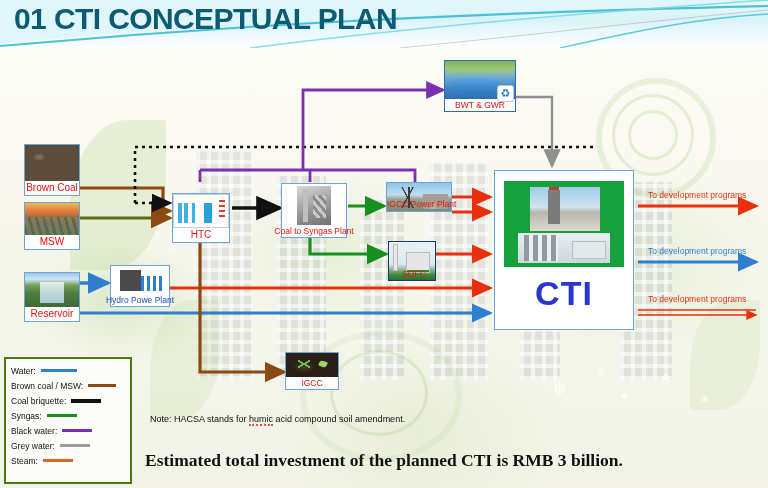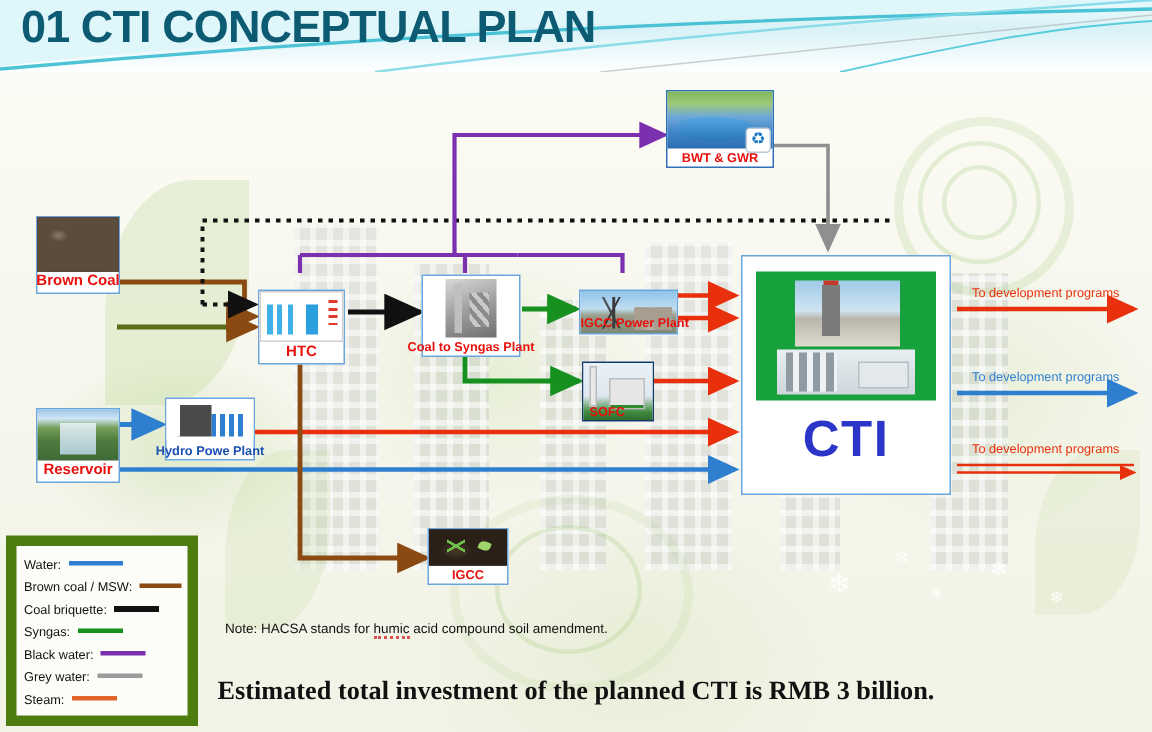--- a/index.html
+++ b/index.html
@@ -38,22 +38,22 @@
     color:#0d5a73;letter-spacing:-.6px;white-space:nowrap;
     font-family:"Liberation Sans", sans-serif;}
 
   
   #wires{position:absolute;left:0;top:0;width:768px;height:488px;}
 
   
   .node{position:absolute;border:1px solid #6aa6dd;background:#fff;box-sizing:border-box;
     display:flex;flex-direction:column;align-items:center;justify-content:flex-start;}
   .node .thumb{width:100%;flex:1 1 auto;background-size:cover;background-position:center;}
-  .node .cap{font-size:8.5px;font-weight:bold;color:#e8100c;line-height:10px;
-    padding:1px 0 1px;white-space:nowrap;text-align:left;}
+  .node .cap{font-size:8.5px;font-weight:normal;color:#e8100c;line-height:10px;
+    padding:1px 0 1px;white-space:nowrap;text-align:center;}
   .node .cap.blue{color:#1a4fb4;}
   .node .cap.big{font-size:10px;line-height:12px;}
 
   
   .th-coal{background:
      radial-gradient(ellipse 9px 6px at 14px 12px,#8b7a68,#5b4c3c 70%),
      radial-gradient(ellipse 11px 7px at 38px 9px,#7d6c58,#4f4133 72%),
      radial-gradient(ellipse 10px 7px at 60px 16px,#8d7c6a,#5a4b3b 72%),
      radial-gradient(ellipse 12px 8px at 24px 30px,#6f6050,#453a2d 72%),
      radial-gradient(ellipse 10px 7px at 50px 33px,#857361,#534639 72%),
@@ -141,21 +141,21 @@
   .cti .name{font-size:34px;font-weight:bold;color:#2b35c8;line-height:40px;margin-top:6px;
     font-family:"Liberation Sans", sans-serif;letter-spacing:1px;}
 
   
   .dev{position:absolute;font-size:8.5px;white-space:nowrap;}
   .dev.red{color:#e8300c;}
   .dev.blue{color:#2f7fd0;}
 
   
   .legend{position:absolute;left:4px;top:357px;width:128px;height:127px;
-    border:7px solid #4d7c0f;background:rgba(255,255,255,.72);box-sizing:border-box;padding:4px 5px 0;}
+    border:2px solid #4d7c0f;background:rgba(255,255,255,.72);box-sizing:border-box;padding:4px 5px 0;}
   .lrow{display:flex;align-items:center;height:15px;}
   .lrow .ltxt{font-size:8.5px;color:#111;white-space:nowrap;}
   .lrow .lsw{height:3px;margin-left:5px;flex:0 0 auto;}
 
   
   .note{position:absolute;left:150px;top:414px;font-size:9px;color:#111;white-space:nowrap;}
   .note .sp{border-bottom:2px dotted #e05050;padding-bottom:0px;}
   .invest{position:absolute;left:0;top:450px;width:768px;text-align:center;
     font-family:"Liberation Serif", serif;font-weight:bold;font-size:17.5px;color:#111;}
 </style>
@@ -266,20 +266,24 @@
     <path d="M638,262 L756,262" stroke="#2f7fd0" stroke-width="3" fill="none" marker-end="url(#ah-blue)"></path>
     <path d="M638,310 L756,310" stroke="#e8300c" stroke-width="1.6" fill="none"></path>
     <path d="M638,315 L756,315" stroke="#e8300c" stroke-width="1.6" fill="none" marker-end="url(#ah-steam)"></path>
   </svg>
 
   <div class="node" style="left:24px;top:144px;width:56px;height:52px;">
     <div class="thumb th-coal"></div>
     <div class="cap big">Brown Coal</div>
   </div>
 
+  <div class="node" style="left:24px;top:202px;width:56px;height:48px;">
+    <div class="thumb th-msw" style="position:relative;overflow:hidden;"></div>
+    <div class="cap big">MSW</div>
+  </div>
 
   <div class="node" style="left:24px;top:272px;width:56px;height:50px;">
     <div class="thumb th-res" style="position:relative;overflow:hidden;"></div>
     <div class="cap big">Reservoir</div>
   </div>
 
   <div class="node" style="left:110px;top:265px;width:60px;height:42px;">
     <div class="thumb th-hydro" style="position:relative;overflow:hidden;"></div>
     <div class="cap blue">Hydro Powe Plant</div>
   </div>
@@ -287,21 +291,21 @@
   <div class="node" style="left:172px;top:193px;width:58px;height:50px;border-width:1.5px;">
     <div class="thumb th-htc" style="position:relative;overflow:hidden;border:1px solid #cfcfcf;box-sizing:border-box;"></div>
     <div class="cap big">HTC</div>
   </div>
 
   <div class="node" style="left:281px;top:183px;width:66px;height:55px;">
     <div class="thumb th-syngas" style="position:relative;overflow:hidden;width:34px;align-self:center;margin-top:2px;height:30px;"></div>
     <div class="cap">Coal to Syngas Plant</div>
   </div>
 
-  <div class="node" style="left:386px;top:193px;width:66px;height:30px;">
+  <div class="node" style="left:386px;top:182px;width:66px;height:30px;">
     <div class="thumb th-igcc" style="position:relative;overflow:hidden;"></div>
     <div class="cap" style="position:absolute;bottom:1px;left:0;right:0;">IGCC Power Plant</div>
   </div>
 
   <div class="node" style="left:388px;top:241px;width:48px;height:40px;border:1.5px solid #123a6b;">
     <div class="thumb th-sofc" style="position:relative;overflow:hidden;"></div>
     <div class="cap" style="position:absolute;bottom:0;left:4px;right:0;">SOFC</div>
   </div>
 
   <div class="node" style="left:444px;top:60px;width:72px;height:52px;border:1.5px solid #2f6fb8;position:absolute;">

